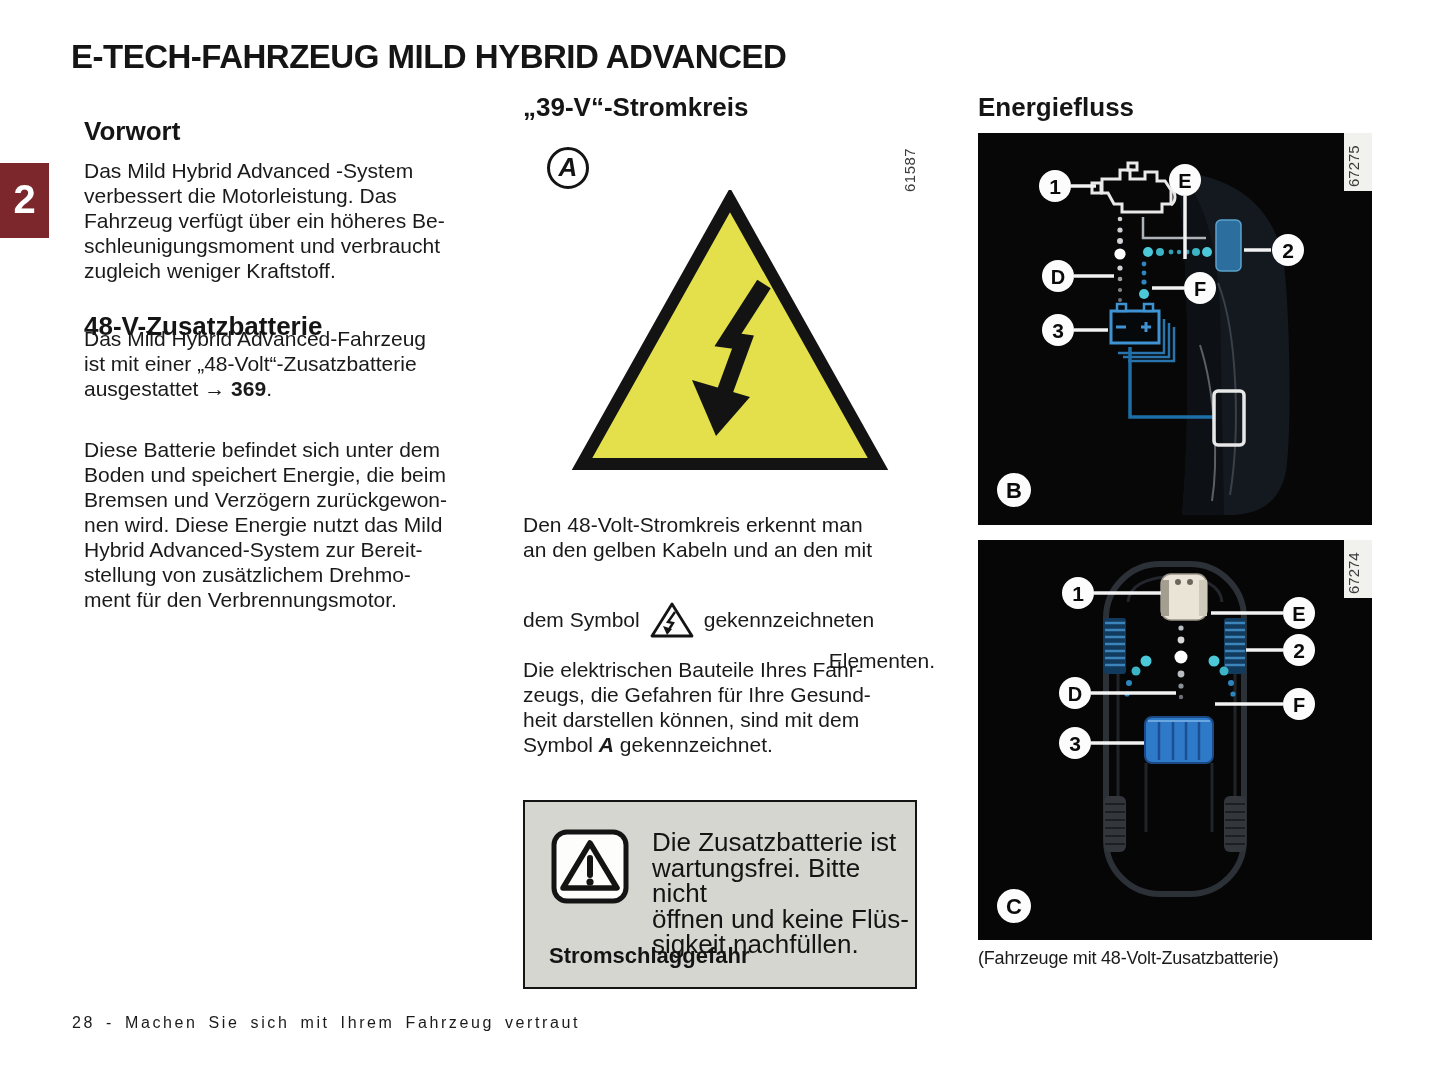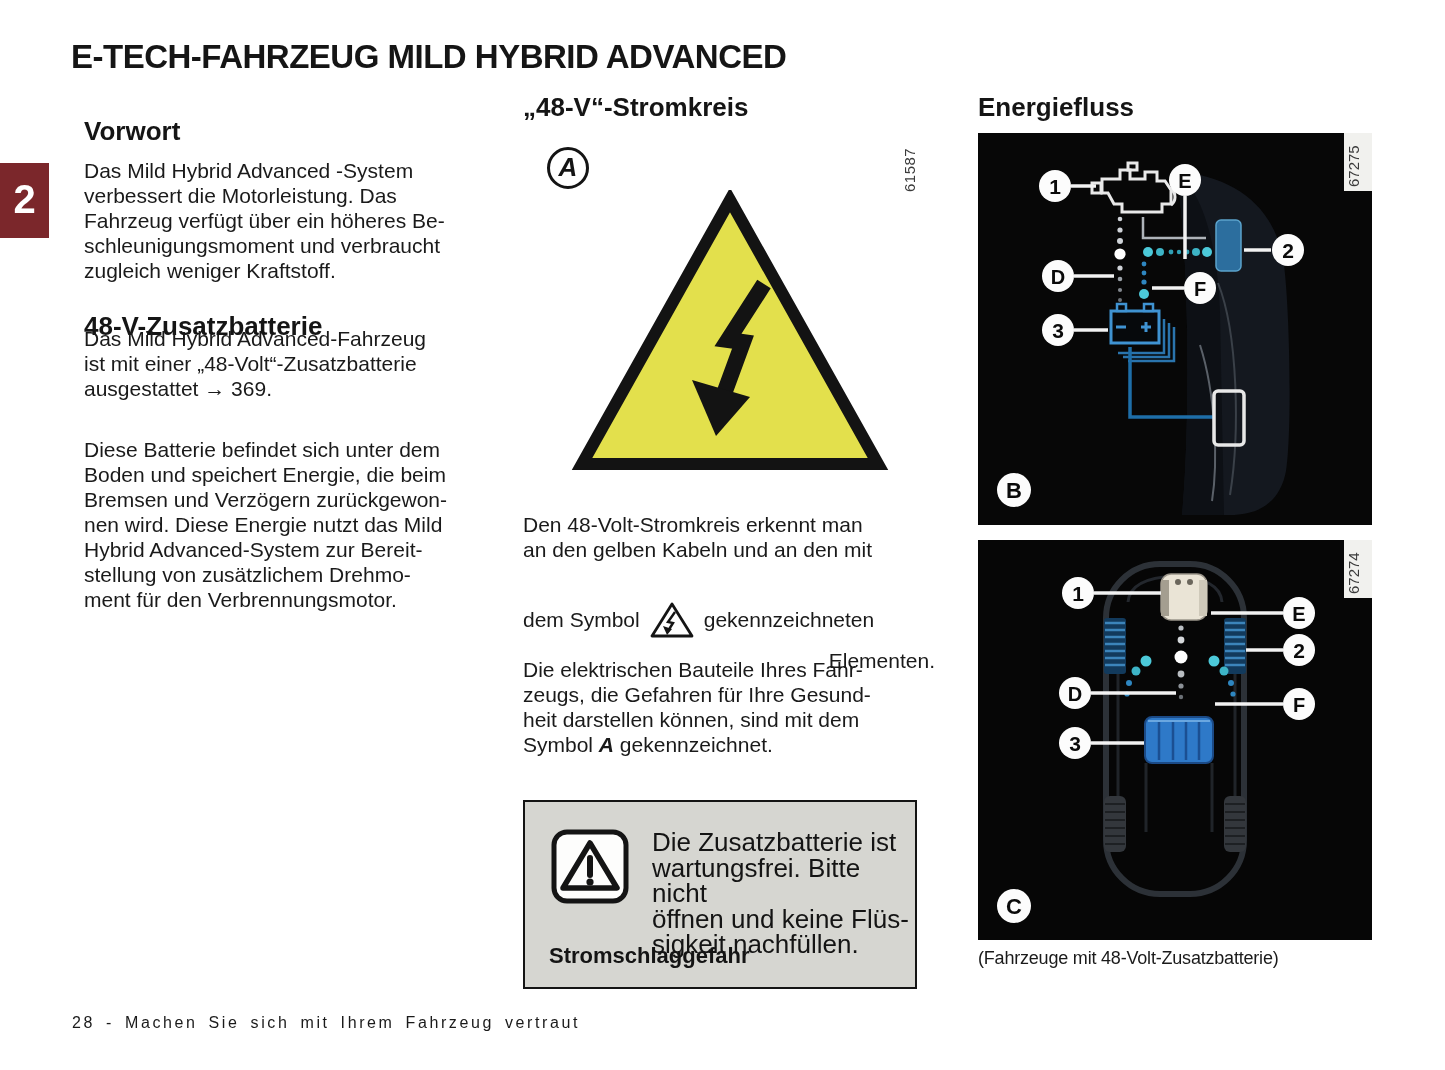--- a/index.html
+++ b/index.html
@@ -9,21 +9,21 @@
   }
   .abs{position:absolute;}
   .page-title{left:71px;top:38px;font-size:33px;font-weight:bold;letter-spacing:-0.5px;color:#151515;}
   .chapter-tab{left:0;top:163px;width:49px;height:75px;background:#7b272b;color:#ffffff;
     font-size:40px;font-weight:bold;text-align:center;line-height:72px;}
   h2.sec{margin:0;font-size:26px;font-weight:bold;color:#151515;}
   .body-text{font-size:21px;line-height:25px;color:#1a1a1a;white-space:pre-line;}
   .colL{left:84px;width:436px;}
   .colM{left:523px;width:412px;}
   .colR{left:978px;width:394px;}
-  .ref{font-weight:normal;white-space:nowrap;}
+  .ref{font-weight:bold;white-space:nowrap;}
   .fig-label-circle{
     left:547px;top:147px;width:36px;height:36px;border:3px solid #141414;border-radius:50%;
     font-size:26px;font-weight:bold;font-style:italic;text-align:center;line-height:34px;
   }
   .fig-num{
     font-size:15px;color:#3a3a3a;transform:rotate(-90deg);transform-origin:0 0;letter-spacing:0.5px;
   }
   .sym-row{display:flex;align-items:center;gap:10px;font-size:21px;color:#1a1a1a;}
   .note-box{
     left:523px;top:800px;width:394px;height:189px;background:#d6d6d1;border:2px solid #141414;box-sizing:border-box;
@@ -64,21 +64,21 @@
 ausgestattet </span><span class="ref">→ 369</span><span>.</span></p>
   <div class="abs colL body-text" style="top:437px;">Diese Batterie befindet sich unter dem
 Boden und speichert Energie, die beim
 Bremsen und Verzögern zurückgewon-
 nen wird. Diese Energie nutzt das Mild
 Hybrid Advanced-System zur Bereit-
 stellung von zusätzlichem Drehmo-
 ment für den Verbrennungsmotor.</div>
 
   <div class="abs colM" style="top:92px;">
-    <h2 class="sec">„48-V“-Stromkreis</h2>
+    <h2 class="sec">„39-V“-Stromkreis</h2>
   </div>
 
   <div class="abs fig-label-circle">A</div>
   <div class="abs fig-num" style="left:901px;top:192px;">61587</div>
 
   <svg class="abs" style="left:570px;top:190px;" width="320" height="288" viewBox="0 0 320 288">
     <polygon points="160,10 308,274 12,274" fill="#e3e04c" stroke="#131313" stroke-width="12"></polygon>
     <g>
       <polyline points="194,94 158,150 173,152 151,212" stroke="#131313" stroke-width="16" fill="none"></polyline>
       <polygon points="146,246 122,190 180,207" fill="#131313"></polygon>

